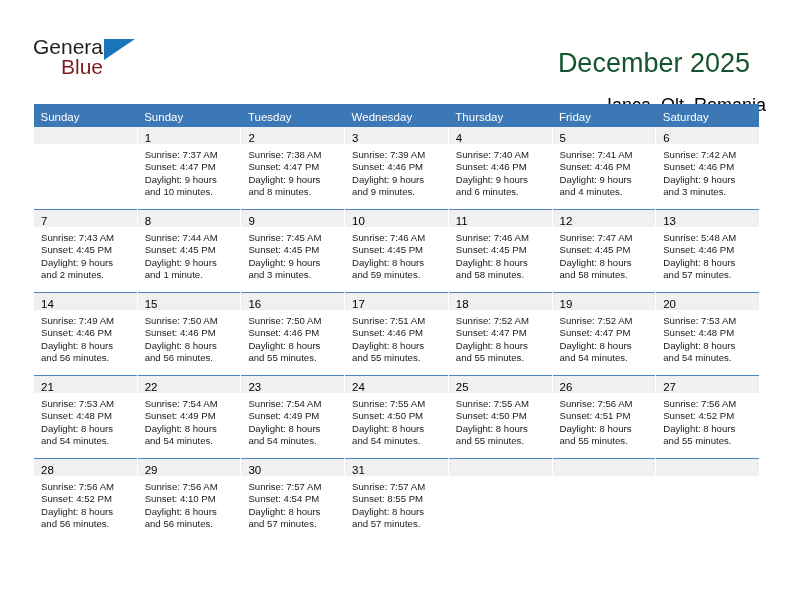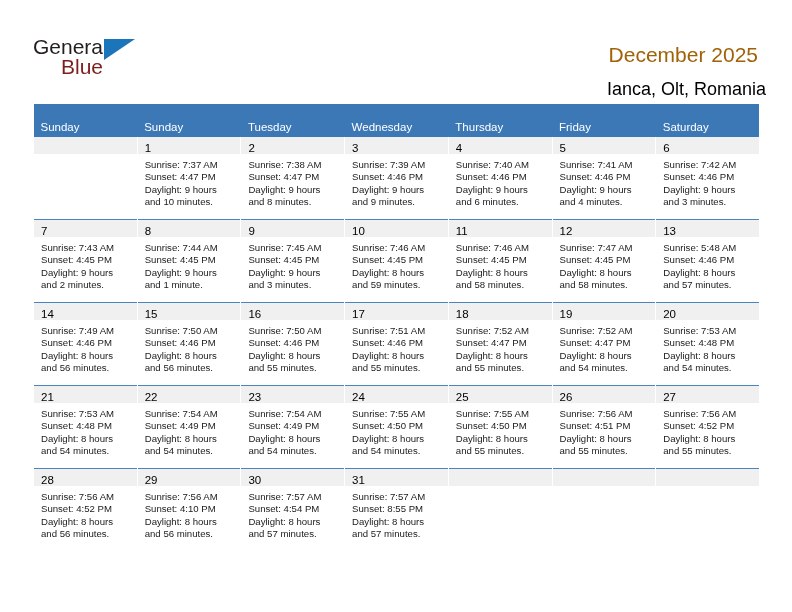--- a/index.html
+++ b/index.html
@@ -64,25 +64,25 @@
     border-bottom: 21px solid transparent;
   }
 
   .title-block {
     position: absolute;
     right: 34px;
     top: 31px;
     text-align: right;
   }
   .cal-title {
-    font-size: 21px;
+    font-size: 27px;
     line-height: 32px;
-    color: #a16207;
+    color: #14532d;
     font-weight: normal;
-    margin: 8px;
+    margin: 16px;
     white-space: nowrap;
   }
   .cal-subtitle {
     font-size: 18px;
     line-height: 20px;
     color: #000000;
     margin: 6px 0 0 0;
     white-space: nowrap;
   }
 
@@ -96,21 +96,21 @@
     table-layout: fixed;
   }
   .calendar col { width: 103.71px; }
 
   .calendar thead th {
     background: #3d78b6;
     color: #ffffff;
     font-size: 11.5px;
     font-weight: normal;
     text-align: left;
-    padding: 16px 0 4px 7px;
+    padding: 6px 0 4px 7px;
     height: 13px;
     border: none;
     white-space: nowrap;
   }
 
   .calendar tbody td {
     vertical-align: top;
     padding: 0;
     border-top: 1px solid #4b84be;
     border-left: 1px solid #ffffff;

